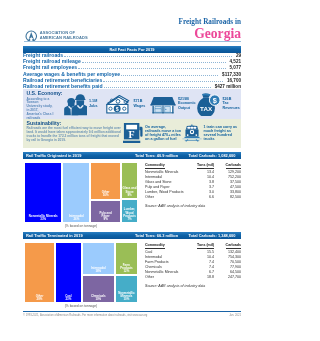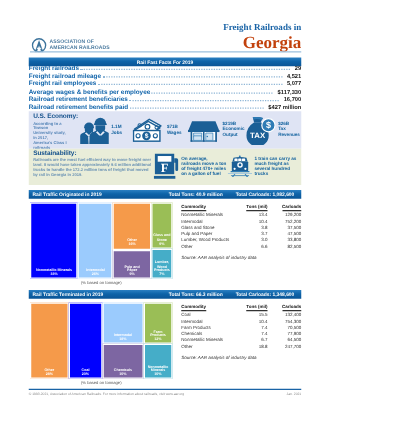--- a/index.html
+++ b/index.html
@@ -11,21 +11,21 @@
 
   
   #brand{left:25px;top:29.5px;display:flex;align-items:center;gap:2.2px;}
   #brand .mark{width:12.5px;height:12.5px;flex:none;margin-top:0px;}
   #brand .wordmark{font-size:4.05px;line-height:4.5px;color:#49799e;letter-spacing:.06px;
       font-weight:700;font-family:"Liberation Sans",sans-serif;}
 
   
   #eyebrow{right:23px;top:18px;font-size:7.2px;font-weight:700;color:#1963a6;letter-spacing:.02px;
      font-family:"Liberation Serif",serif;}
-  #state{right:23px;top:25.5px;font-size:13.6px;font-weight:700;color:#c2410c;line-height:16px;
+  #state{right:23px;top:25.5px;font-size:13.6px;font-weight:700;color:#ec4899;line-height:16px;
      font-family:"Liberation Serif",serif;}
   #titlerule{left:24px;top:41px;width:217px;height:1px;background:#9cc0dd;}
 
   
   .bar{height:7px;background:linear-gradient(180deg,#2b7fc2 0%,#0e63a8 45%,#0a5496 100%);
        color:#fff;font-size:3.95px;font-weight:700;line-height:7px;letter-spacing:.0px;}
   .bar .c{position:absolute;left:0;right:0;text-align:center;}
 
   
   #ff{left:23px;top:52.2px;width:218px;}

